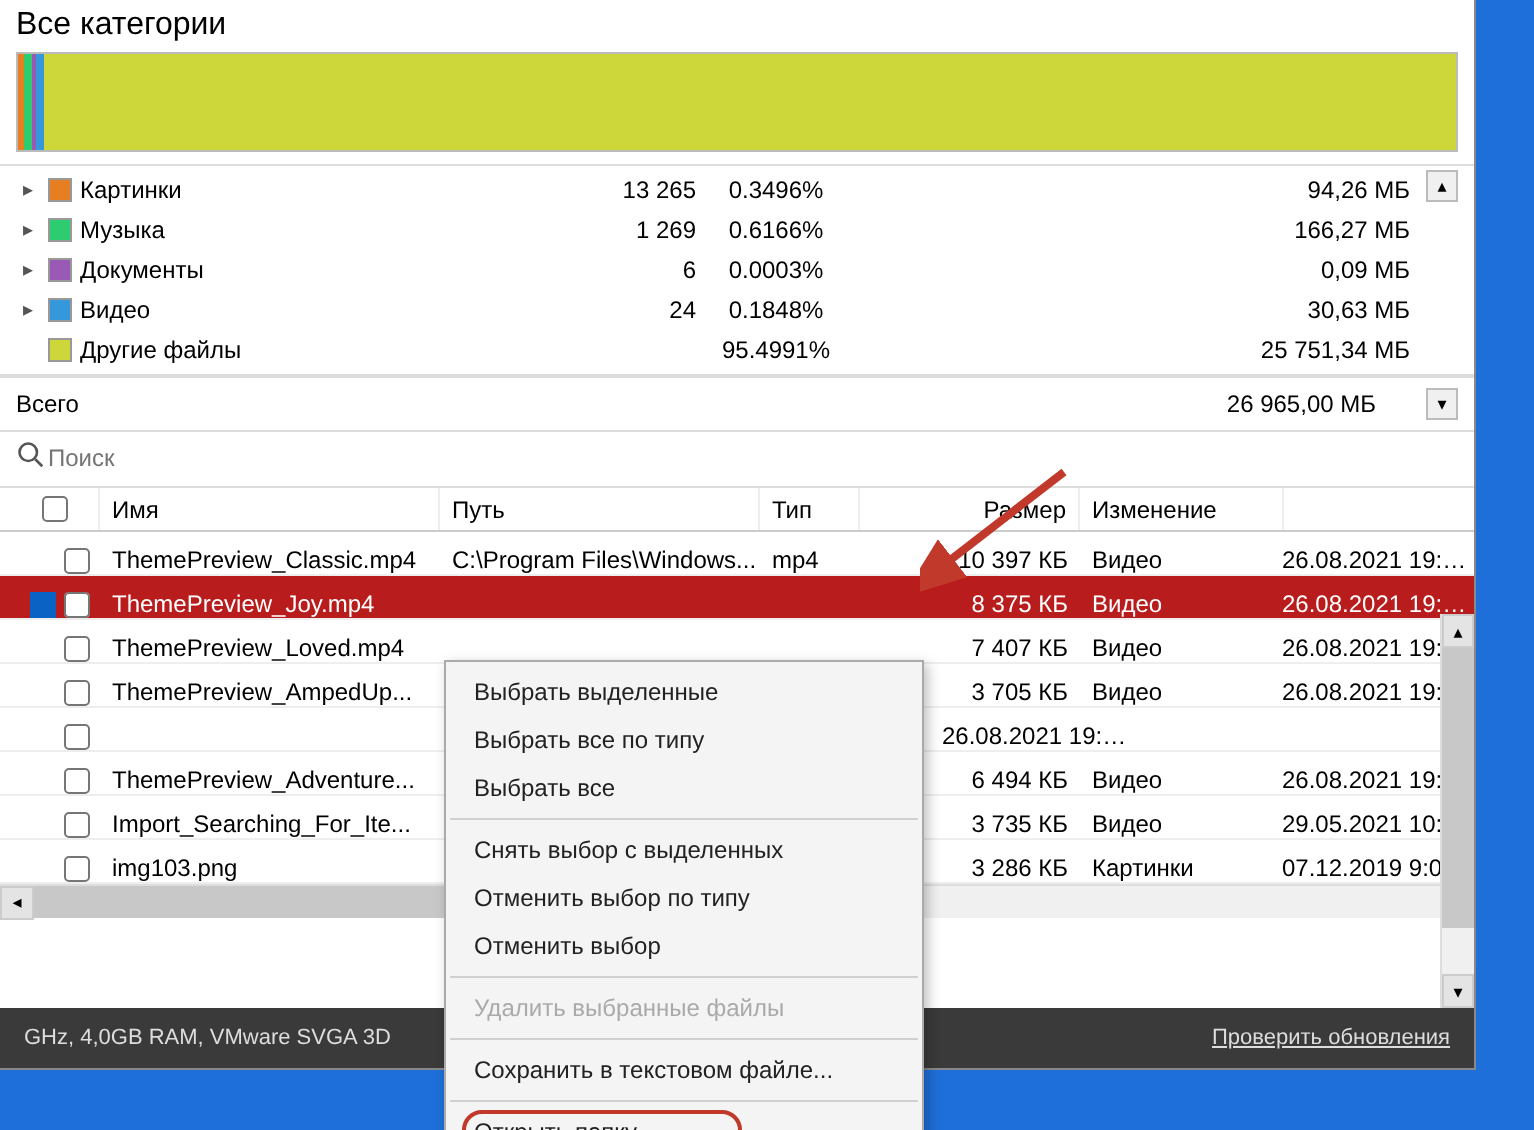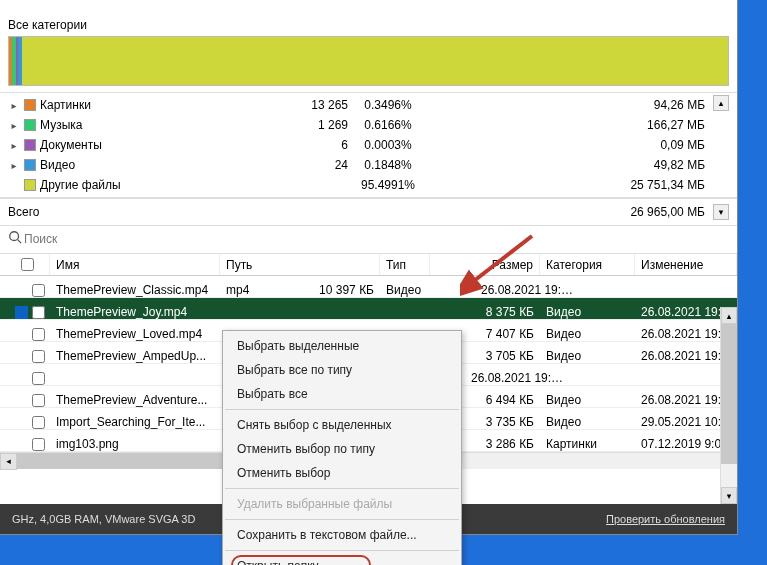--- a/index.html
+++ b/index.html
@@ -17,21 +17,21 @@
     width: 738px;
     height: 535px;
     position: absolute;
     left: 0;
     top: 0;
     border-right: 1px solid #888;
     border-bottom: 1px solid #888;
     display: flex;
     flex-direction: column;
   }
-  .cat-label { padding: 4px 8px 2px 8px; font-size: 12px; margin-top: 14px; }
+  .cat-label { padding: 4px 8px 2px 8px; font-size: 16px; }
   .cat-bar {
     margin: 2px 8px 6px 8px;
     height: 50px;
     border: 1px solid #bbb;
     display: flex;
     overflow: hidden;
   }
   .cat-bar .seg { height: 100%; }
   .tree {
     border-top: 1px solid #ddd;
@@ -64,21 +64,21 @@
   .tree-col-size { flex: 1; text-align: right; padding-right: 24px; }
   .total-row {
     display: flex;
     align-items: center;
     border-top: 1px solid #ddd;
     border-bottom: 1px solid #ddd;
     padding: 6px 8px;
     position: relative;
   }
   .total-row .lbl { flex: 1; }
-  .total-row .val { padding-right: 24px; }
+  .total-row .val { padding-right: 41px; }
   .total-scroll-btn {
     position: absolute;
     right: 8px;
     top: 50%;
     transform: translateY(-50%);
     width: 16px; height: 16px;
     border: 1px solid #bbb;
     background: #f0f0f0;
     font-size: 9px;
     line-height: 14px;
@@ -109,21 +109,21 @@
   .thead { background: #fff; border-bottom: 1px solid #ccc; font-size: 12px; position: relative; }
   .thead .th { border-right: 1px solid #eee; padding-left: 6px; height: 100%; display: flex; align-items: center; cursor: pointer; }
   .col-chk { width: 50px; justify-content: center; }
   .col-name { width: 170px; }
   .col-path { width: 160px; }
   .col-type { width: 50px; }
   .col-size { width: 110px; text-align: right; justify-content: flex-end; padding-right: 6px; }
   .col-cat { width: 95px; }
   .col-date { width: 102px; }
   .trow { font-size: 12px; }
-  .trow.selected { background: #14532d; color: #fff; }
+  .trow.selected { background: #b91c1c; color: #fff; }
   .trow .td { padding-left: 6px; overflow: hidden; white-space: nowrap; text-overflow: ellipsis; }
   .trow .col-size { padding-right: 6px; text-align: right; }
   input[type="checkbox"] { width: 13px; height: 13px; }
   .selmark {
     width: 20px;
     display: flex;
     justify-content: center;
   }
   .selmark .box { width: 13px; height: 13px; background: #0a62c4; }
   .vscroll {
@@ -257,21 +257,21 @@
         <div class="tree-col-size">0,09 МБ</div>
       </div>
       <div class="tree-row">
         <div class="tree-col-name">
           <span class="tree-arrow">▸</span>
           <span class="tree-swatch" style="background:#3498db"></span>
           <span>Видео</span>
         </div>
         <div class="tree-col-count">24</div>
         <div class="tree-col-pct">0.1848%</div>
-        <div class="tree-col-size">49,82 МБ</div>
+        <div class="tree-col-size">30,63 МБ</div>
       </div>
       <div class="tree-row">
         <div class="tree-col-name">
           <span class="tree-arrow"></span>
           <span class="tree-swatch" style="background:#cdd73a"></span>
           <span>Другие файлы</span>
         </div>
         <div class="tree-col-count"></div>
         <div class="tree-col-pct">95.4991%</div>
         <div class="tree-col-size">25 751,34 МБ</div>
@@ -296,30 +296,30 @@
 
   <div class="table-wrap">
     <div class="thead">
       <div class="th col-chk">
           <input type="checkbox" style="">
         </div>
       <div class="th col-name">Имя</div>
       <div class="th col-path">Путь</div>
       <div class="th col-type">Тип</div>
       <div class="th col-size">Размер</div>
-      <div class="th col-cat">Категория</div>
       <div class="th col-date">Изменение</div>
     </div>
     <div id="tbody">
         <div class="trow">
           <div class="td col-chk" style="display:flex;align-items:center;">
             <div class="selmark"></div>
             <input type="checkbox" style="">
           </div>
           <div class="td col-name">ThemePreview_Classic.mp4</div>
+          <div class="td col-path">C:\Program Files\Windows...</div>
           <div class="td col-type">mp4</div>
           <div class="td col-size">10 397 КБ</div>
           <div class="td col-cat">Видео</div>
           <div class="td col-date">26.08.2021 19:11:42</div>
         </div>
         <div class="trow selected">
           <div class="td col-chk" style="display:flex;align-items:center;">
             <div class="selmark">
               <div class="box"></div>
             </div>

